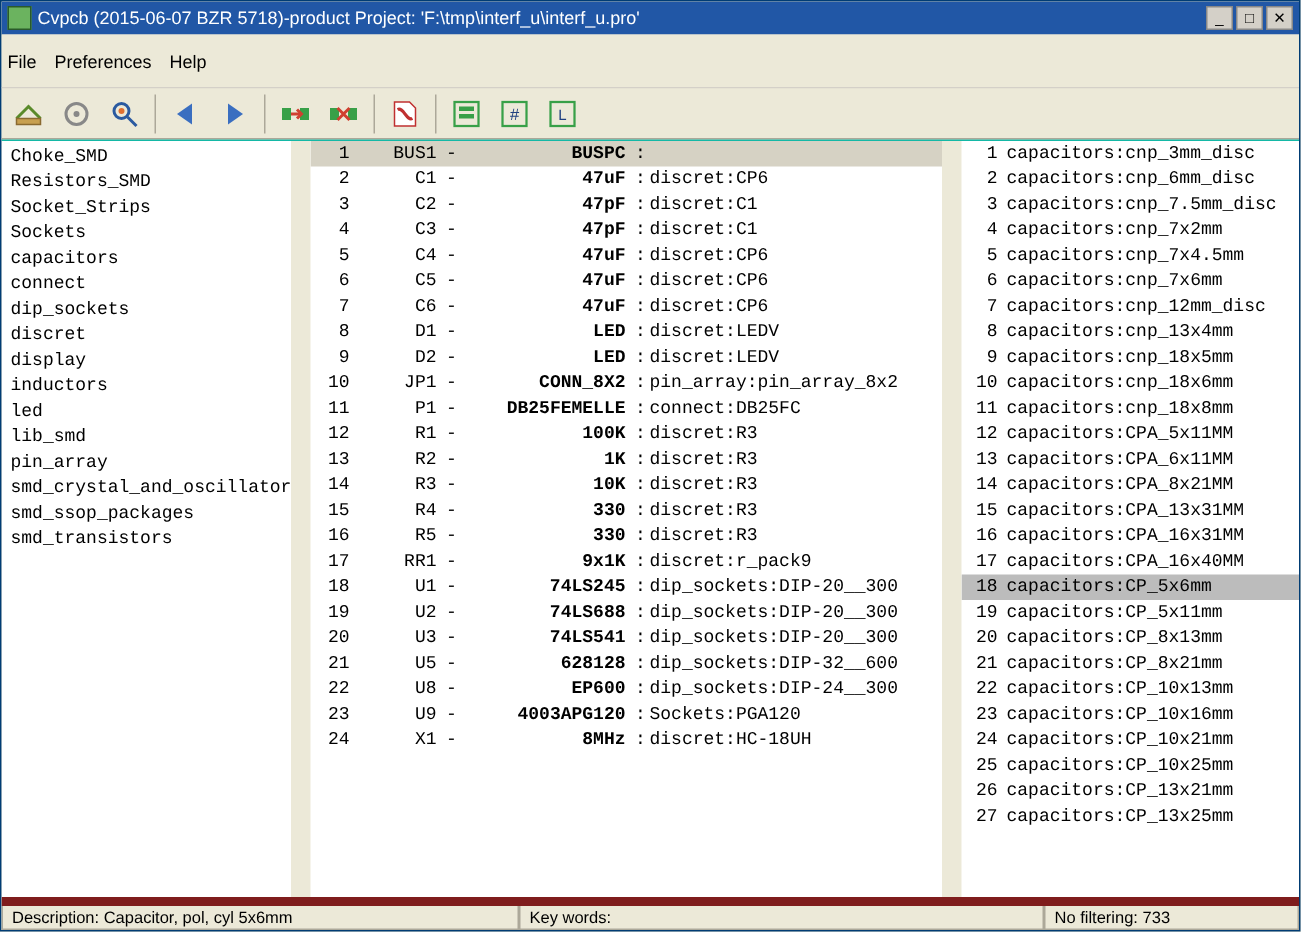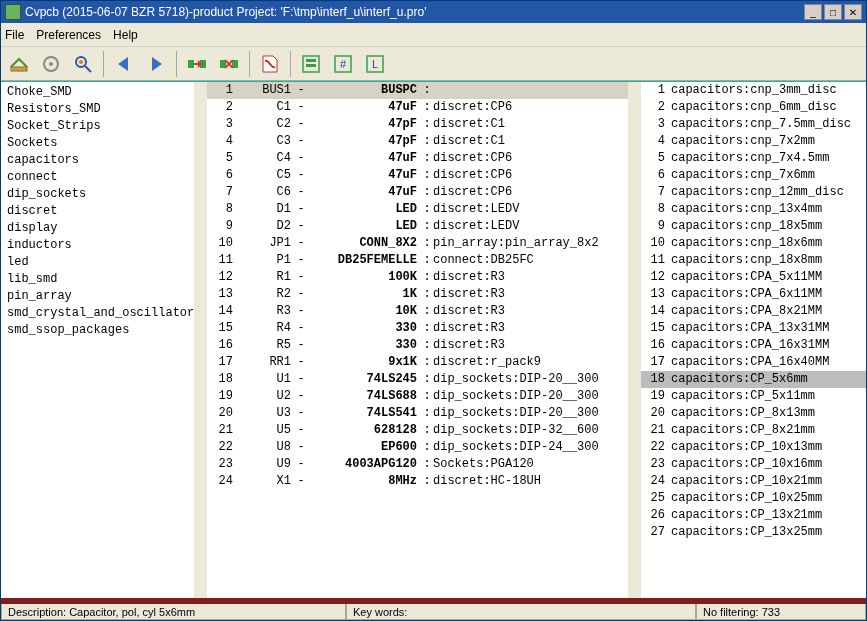--- a/index.html
+++ b/index.html
@@ -36,21 +36,21 @@
   .win-btn {
     width: 18px; height: 16px;
     background: #d4d0c8;
     border: 1px solid #888;
     display:flex; align-items:center; justify-content:center;
     font-size:10px; color:#000;
     cursor:default;
   }
   .menubar {
     background: #ece9d8;
-    height: 24px;
+    height: 36px;
     display: flex;
     align-items: center;
     padding: 0 4px;
     gap: 12px;
     border-bottom: 1px solid #d4d0c8;
   }
   .menubar span { cursor:default; }
   .toolbar {
     background: #ece9d8;
     height: 34px;
@@ -232,20 +232,21 @@
       <div>connect</div>
       <div>dip_sockets</div>
       <div>discret</div>
       <div>display</div>
       <div>inductors</div>
       <div>led</div>
       <div>lib_smd</div>
       <div>pin_array</div>
       <div>smd_crystal_and_oscillator</div>
       <div>smd_ssop_packages</div>
+      <div>smd_transistors</div>
     </div>
   <div class="panel center-panel" id="center-panel">
       <div class="row">
         <span class="c-num">1</span>
         <span class="c-ref">BUS1</span>
         <span class="c-dash">-</span>
         <span class="c-val">BUSPC</span>
         <span class="c-colon">:</span>
         <span class="c-fp"></span>
       </div>

